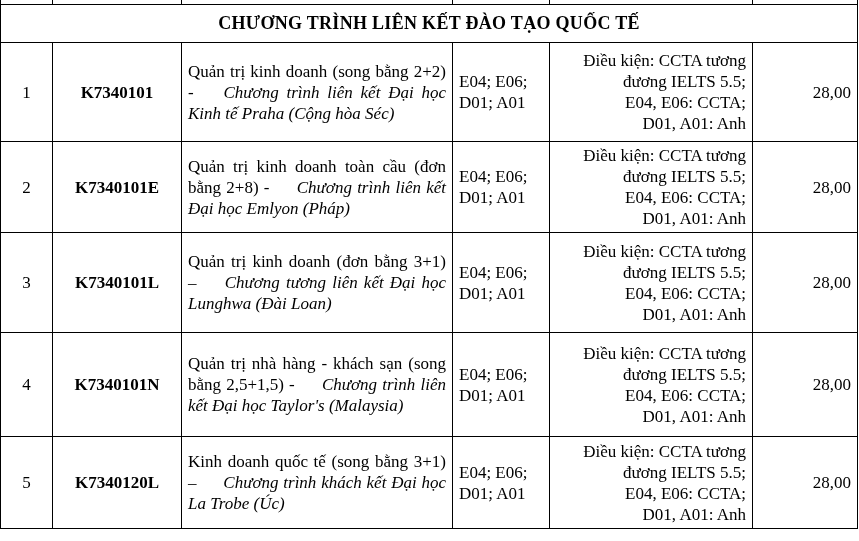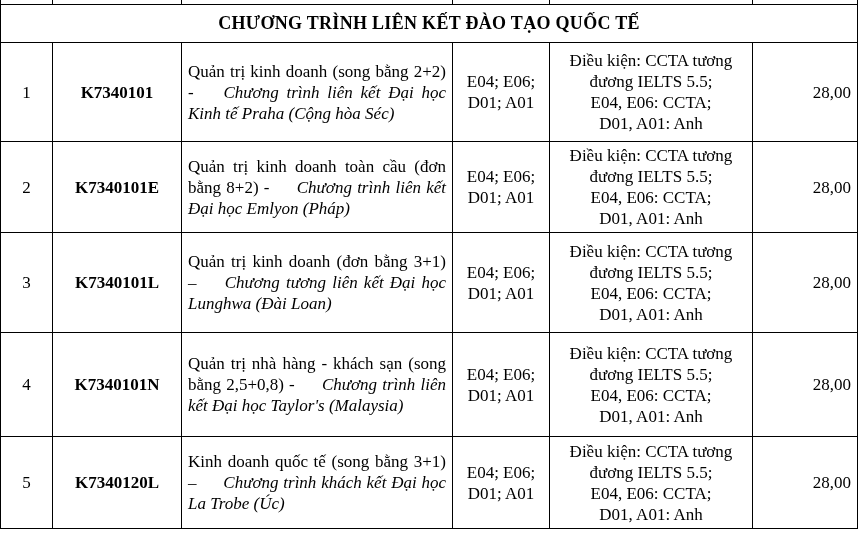--- a/index.html
+++ b/index.html
@@ -29,22 +29,22 @@
   .section-header td {
     height: 38px;
     font-weight: bold;
     font-size: 18px;
     text-align: center;
     letter-spacing: 0.3px;
   }
   .cell-no     { text-align: center; }
   .cell-code   { text-align: center; font-weight: bold; }
   .cell-program{ text-align: justify; padding: 6px 8px; }
-  .cell-combo  { text-align: center; }
-  .cell-cond   { text-align: center; white-space: pre-line; padding: 4px 6px 4px 9px; margin-left: 24px; }
+  .cell-combo  { }
+  .cell-cond   { text-align: right; white-space: pre-line; padding: 4px 6px 4px 9px; margin-left: 24px; }
   .cell-score  { text-align: right; }
   .italic      { font-style: italic; margin-left: 22px; }
   .r1 td { height: 99px; }
   .r2 td { height: 91px; }
   .r3 td { height: 100px; }
   .r4 td { height: 104px; }
   .r5 td { height: 92px; }
 </style>
 </head>
 <body>
@@ -80,21 +80,21 @@
     <td class="cell-combo">E04; E06; D01; A01</td>
     <td class="cell-cond">Điều kiện: CCTA tương đương IELTS 5.5;
 E04, E06: CCTA;
 D01, A01: Anh</td>
     <td class="cell-score">28,00</td>
   </tr>
 
   <tr class="r2">
     <td class="cell-no">2</td>
     <td class="cell-code">K7340101E</td>
-    <td class="cell-program"><span>Quản trị kinh doanh toàn cầu (đơn bằng 8+2) - </span><span class="italic">Chương trình liên kết Đại học Emlyon (Pháp)</span></td>
+    <td class="cell-program"><span>Quản trị kinh doanh toàn cầu (đơn bằng 2+8) - </span><span class="italic">Chương trình liên kết Đại học Emlyon (Pháp)</span></td>
     <td class="cell-combo">E04; E06; D01; A01</td>
     <td class="cell-cond">Điều kiện: CCTA tương đương IELTS 5.5;
 E04, E06: CCTA;
 D01, A01: Anh</td>
     <td class="cell-score">28,00</td>
   </tr>
 
   <tr class="r3">
     <td class="cell-no">3</td>
     <td class="cell-code">K7340101L</td>
@@ -102,21 +102,21 @@
     <td class="cell-combo">E04; E06; D01; A01</td>
     <td class="cell-cond">Điều kiện: CCTA tương đương IELTS 5.5;
 E04, E06: CCTA;
 D01, A01: Anh</td>
     <td class="cell-score">28,00</td>
   </tr>
 
   <tr class="r4">
     <td class="cell-no">4</td>
     <td class="cell-code">K7340101N</td>
-    <td class="cell-program"><span>Quản trị nhà hàng - khách sạn (song bằng 2,5+0,8) - </span><span class="italic">Chương trình liên kết Đại học Taylor's (Malaysia)</span></td>
+    <td class="cell-program"><span>Quản trị nhà hàng - khách sạn (song bằng 2,5+1,5) - </span><span class="italic">Chương trình liên kết Đại học Taylor's (Malaysia)</span></td>
     <td class="cell-combo">E04; E06; D01; A01</td>
     <td class="cell-cond">Điều kiện: CCTA tương đương IELTS 5.5;
 E04, E06: CCTA;
 D01, A01: Anh</td>
     <td class="cell-score">28,00</td>
   </tr>
 
   <tr class="r5">
     <td class="cell-no">5</td>
     <td class="cell-code">K7340120L</td>

